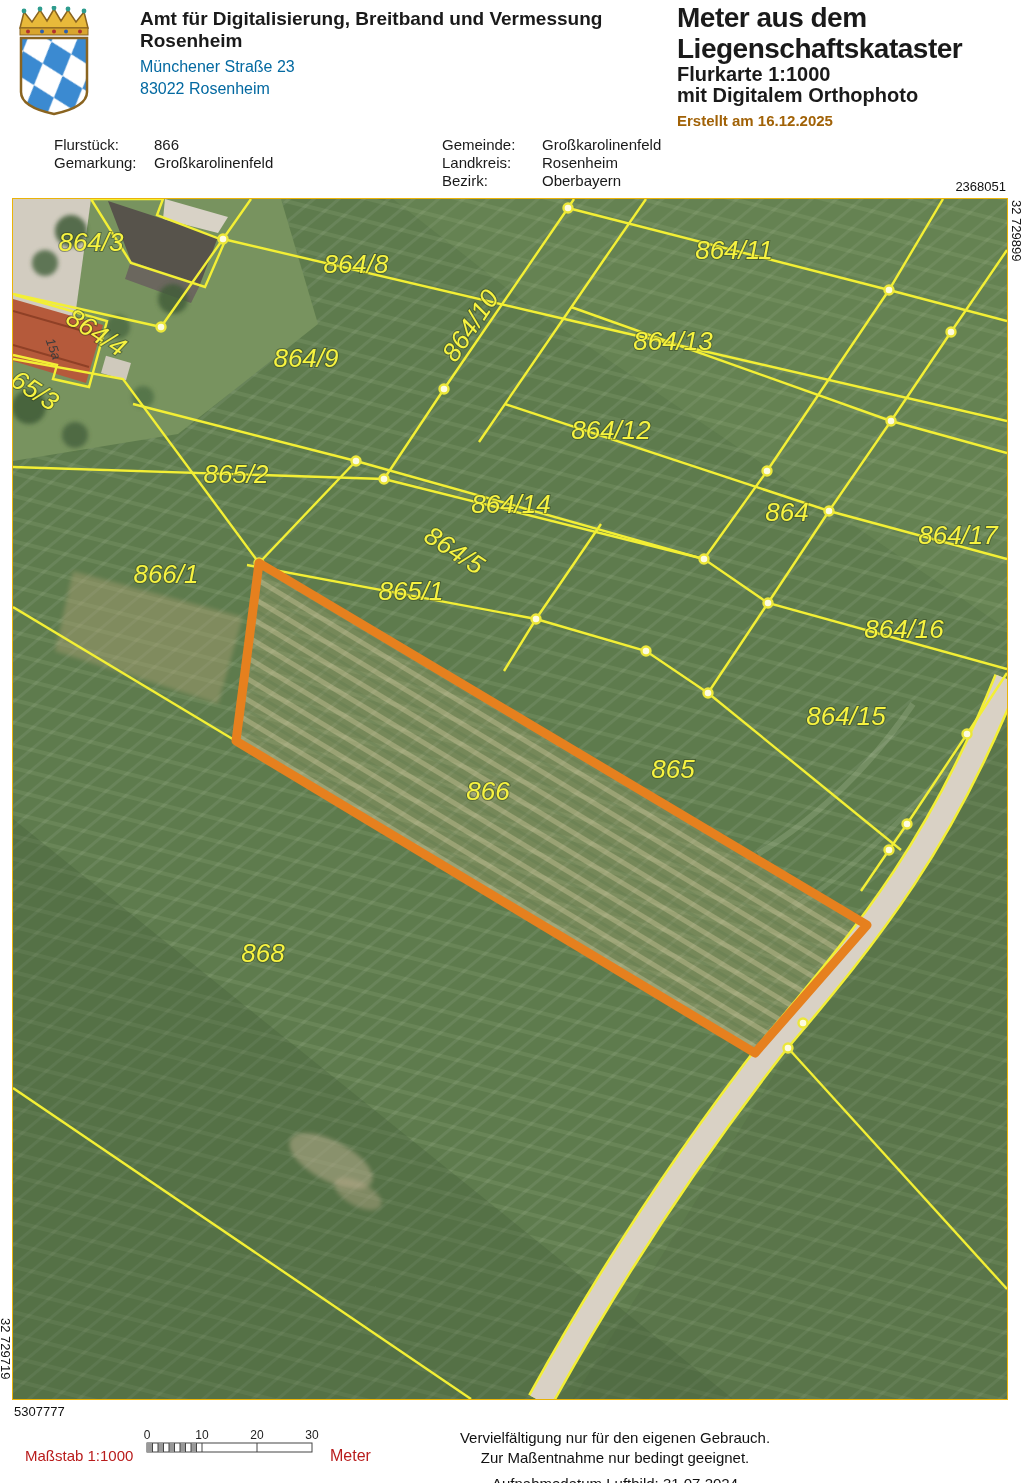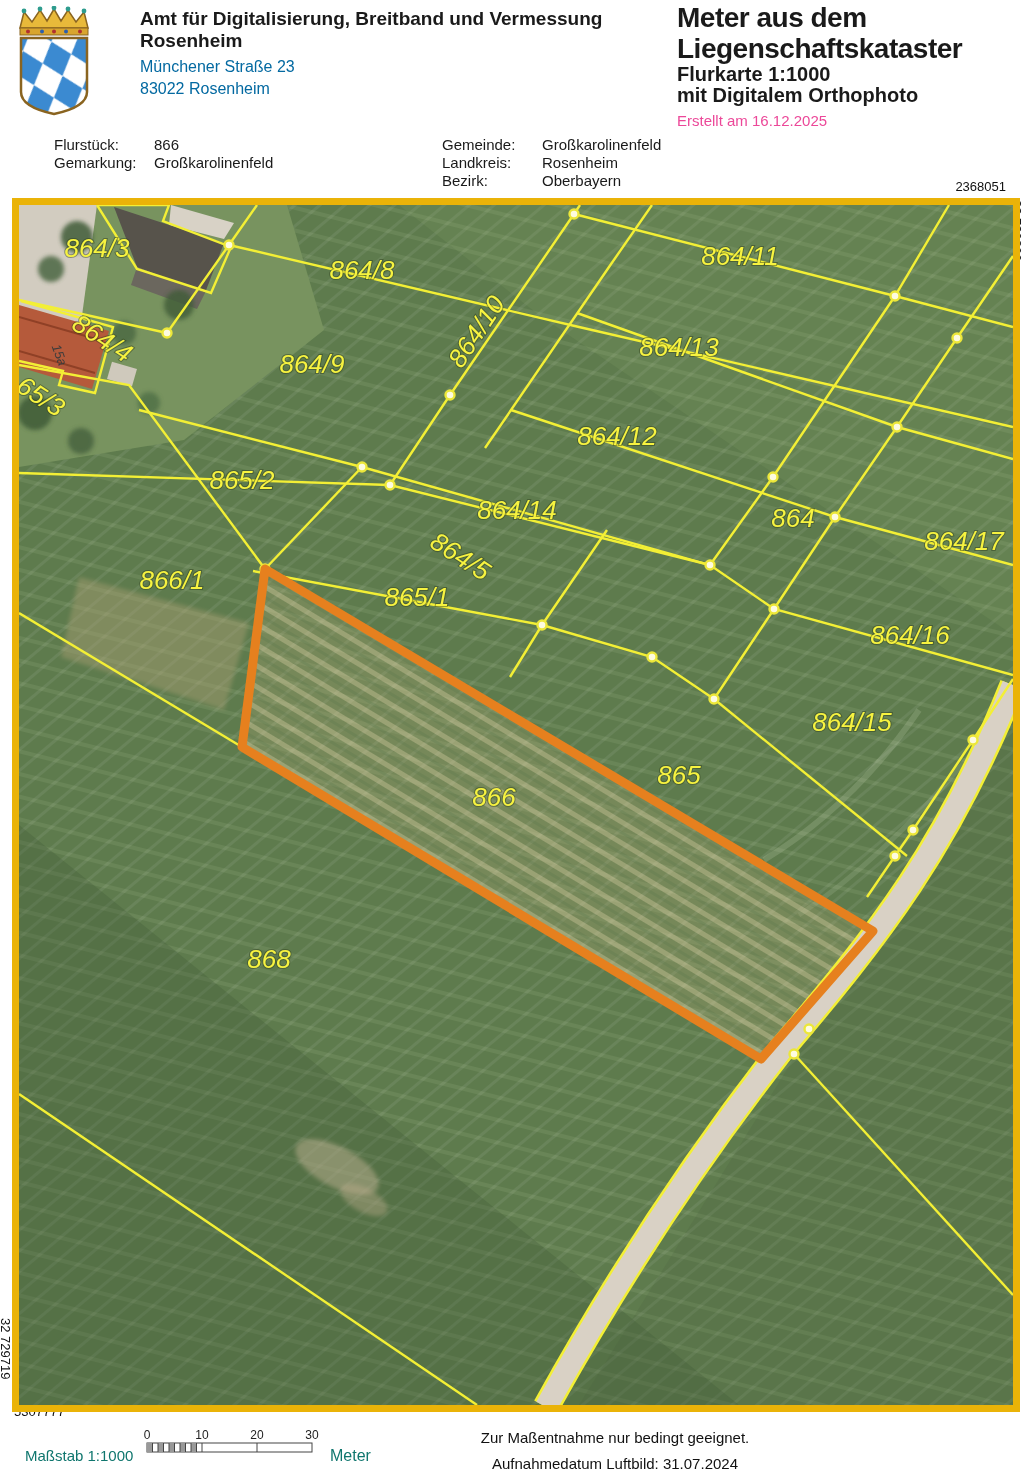--- a/index.html
+++ b/index.html
@@ -8,36 +8,36 @@
 
   
   #logo{position:absolute;left:14px;top:6px;}
   #agency{position:absolute;left:140px;top:8px;line-height:22px;}
   .ag-bold{font-weight:bold;font-size:19px;}
   .ag-reg{font-size:16px;color:#0369a1;}
   .ag-gap{height:4px;}
   #titleblock{position:absolute;left:677px;top:2px;width:345px;}
   .title-big{font-weight:bold;font-size:28px;line-height:31px;letter-spacing:-0.5px;}
   .title-sub{font-weight:bold;font-size:20px;line-height:21px;}
-  .title-created{font-size:15px;margin-top:6px;color:#ec4899;}
+  .title-created{font-size:15px;margin-top:6px;color:#a16207;font-weight:bold;}
 
   
   #meta{position:absolute;left:0;top:136px;width:1024px;font-size:15px;line-height:18px;}
   .mcol{position:absolute;top:0;}
   .mrow{display:flex;margin-left:42px;}
   .mlab{width:100px;}
   
-  #mapwrap{position:absolute;left:12px;top:198px;width:994px;height:1200px;border:7px solid #eab308;box-sizing:content-box;background:#5e7b4d;}
+  #mapwrap{position:absolute;left:12px;top:198px;width:994px;height:1200px;border:1px solid #eab308;box-sizing:content-box;background:#5e7b4d;}
   #mapsvg{display:block;}
   .coord{position:absolute;font-size:13px;color:#111;}
   .coord-vert{writing-mode:vertical-rl;}
 
   
   #footer{position:absolute;left:0;top:1402px;width:1024px;}
-  .f-abs{position:absolute;font-size:15px;color:#0f766e;}
+  .f-abs{position:absolute;font-size:15px;color:#b91c1c;}
   #notice{position:absolute;left:400px;top:26px;width:430px;text-align:center;font-size:15px;line-height:20px;color:#111;}
   #notice3{margin-top:6px;}
 </style>
 </head>
 <body>
 
 <div id="page">
 
   <div id="logo">
     <svg width="80" height="110" viewBox="0 0 80 110">
@@ -297,18 +297,19 @@
           <line x1="58.5" y1="15" x2="58.5" y2="24"></line>
             <line x1="64" y1="15" x2="64" y2="24"></line>
           <line x1="119" y1="15" x2="119" y2="24"></line>
         </g>
       </svg>
     </div>
 
     <div class="f-abs" style="left:330px;top:45px;font-size:16px;">Meter</div>
 
     <div id="notice">
+      <div>Vervielfältigung nur für den eigenen Gebrauch.</div>
       <div>Zur Maßentnahme nur bedingt geeignet.</div>
       <div id="notice3">Aufnahmedatum Luftbild: 31.07.2024</div>
     </div>
   </div>
 
 </div>
 
 </body></html>

